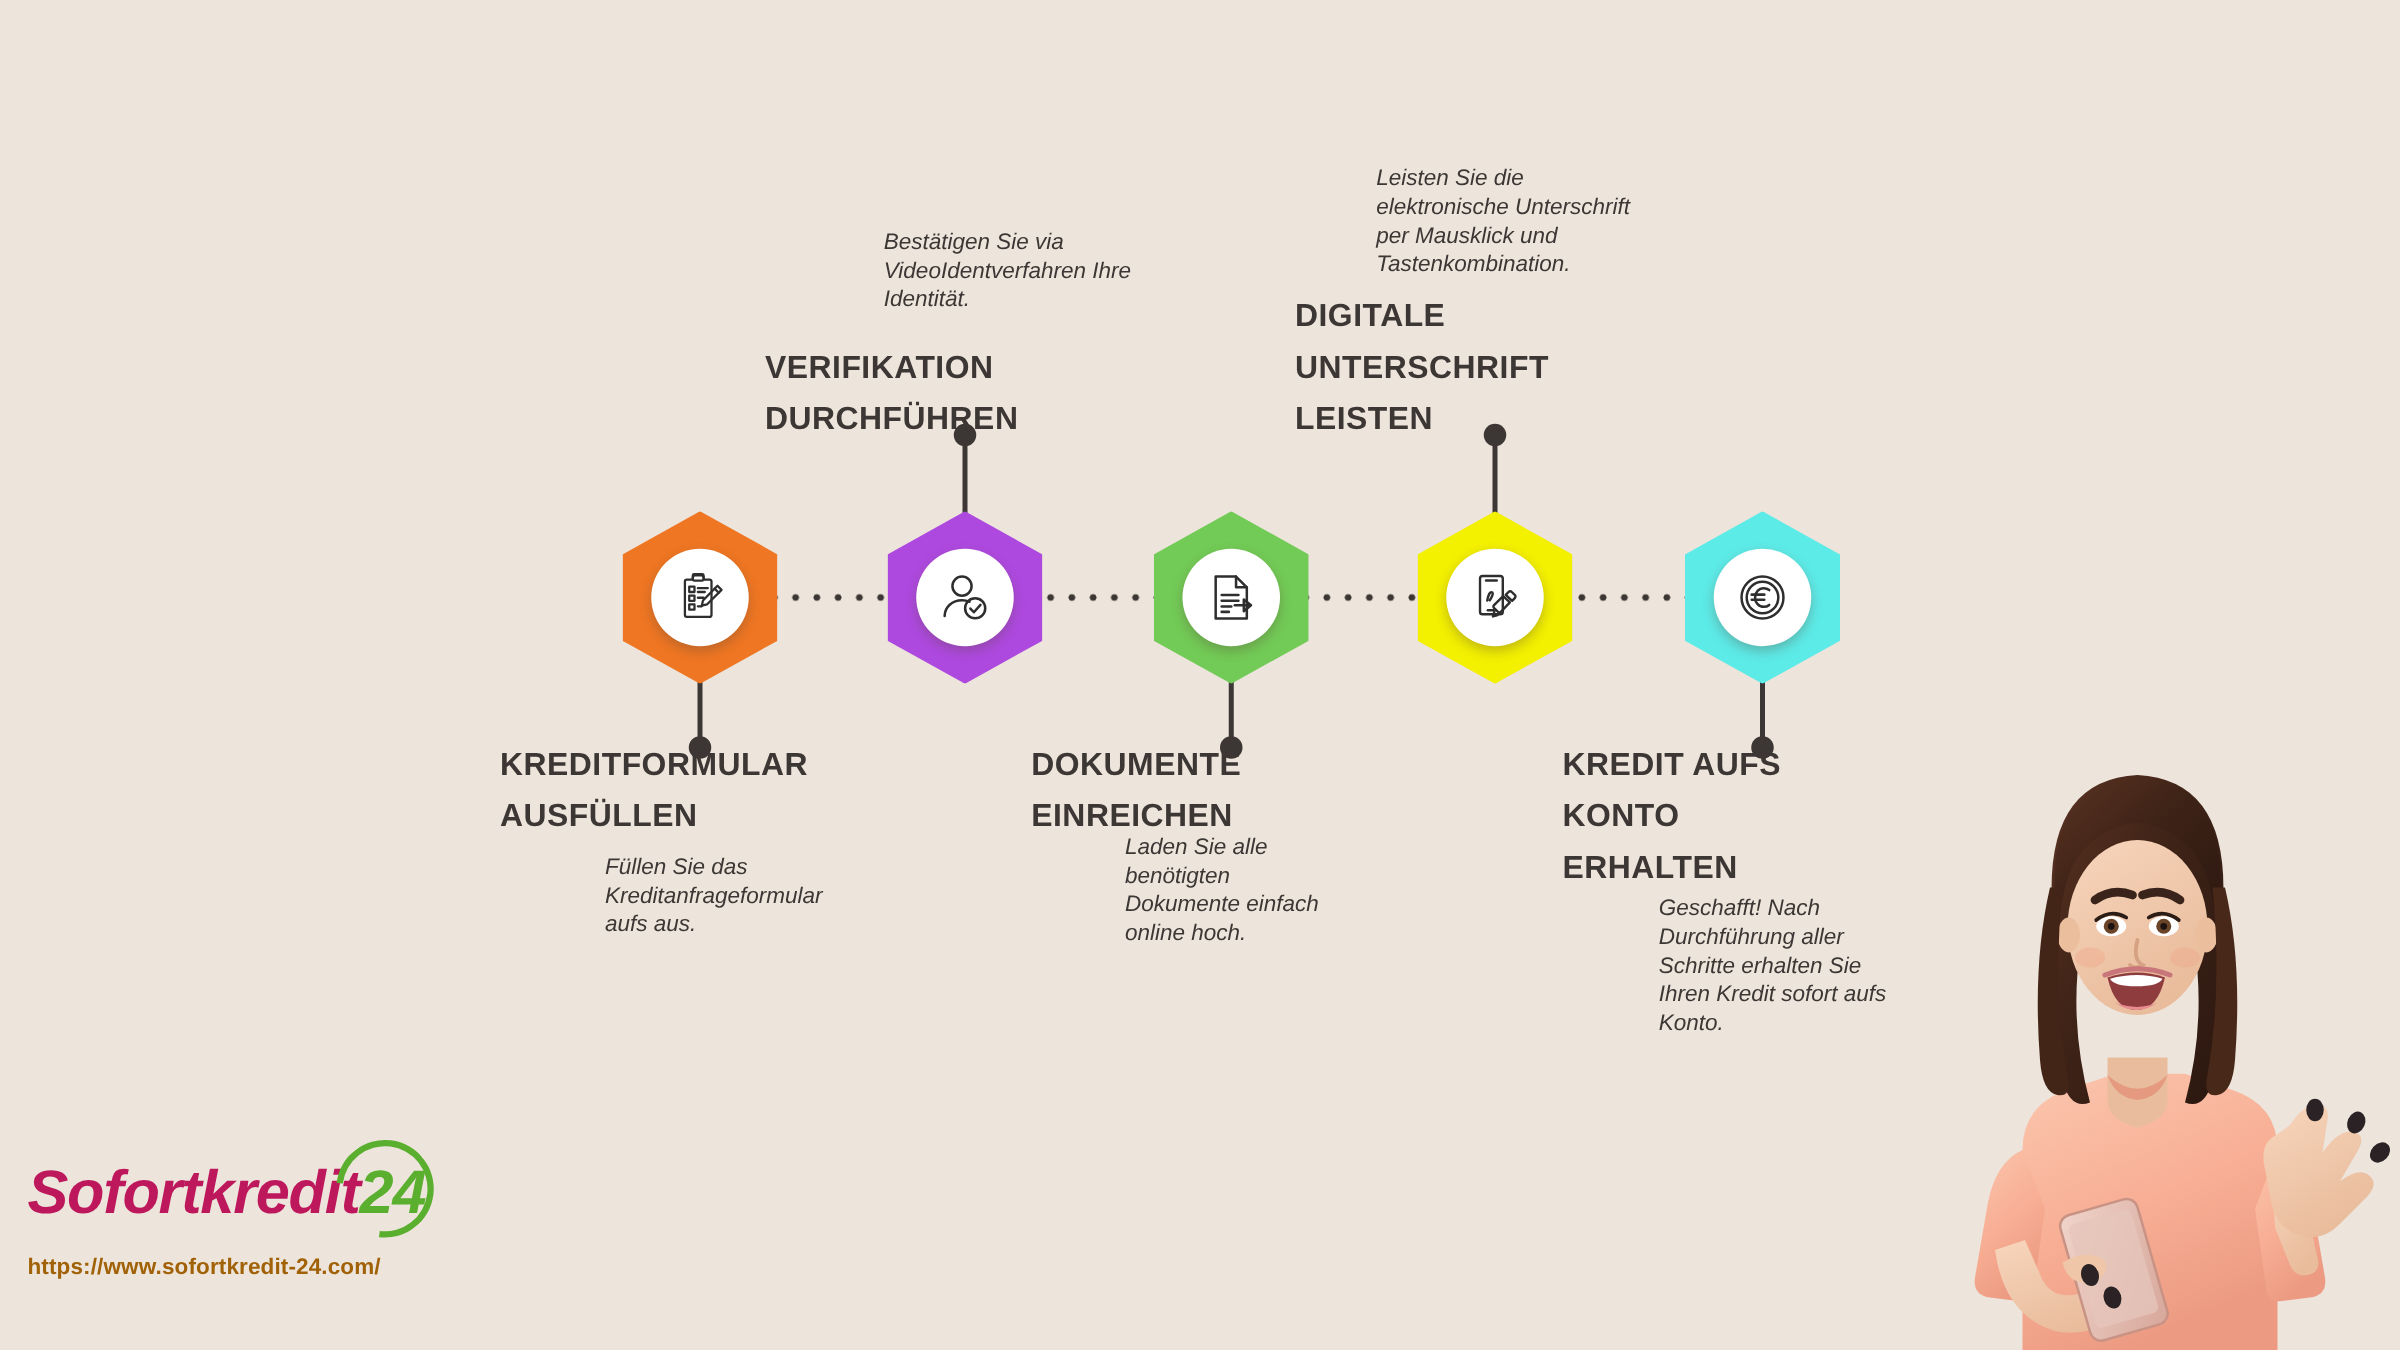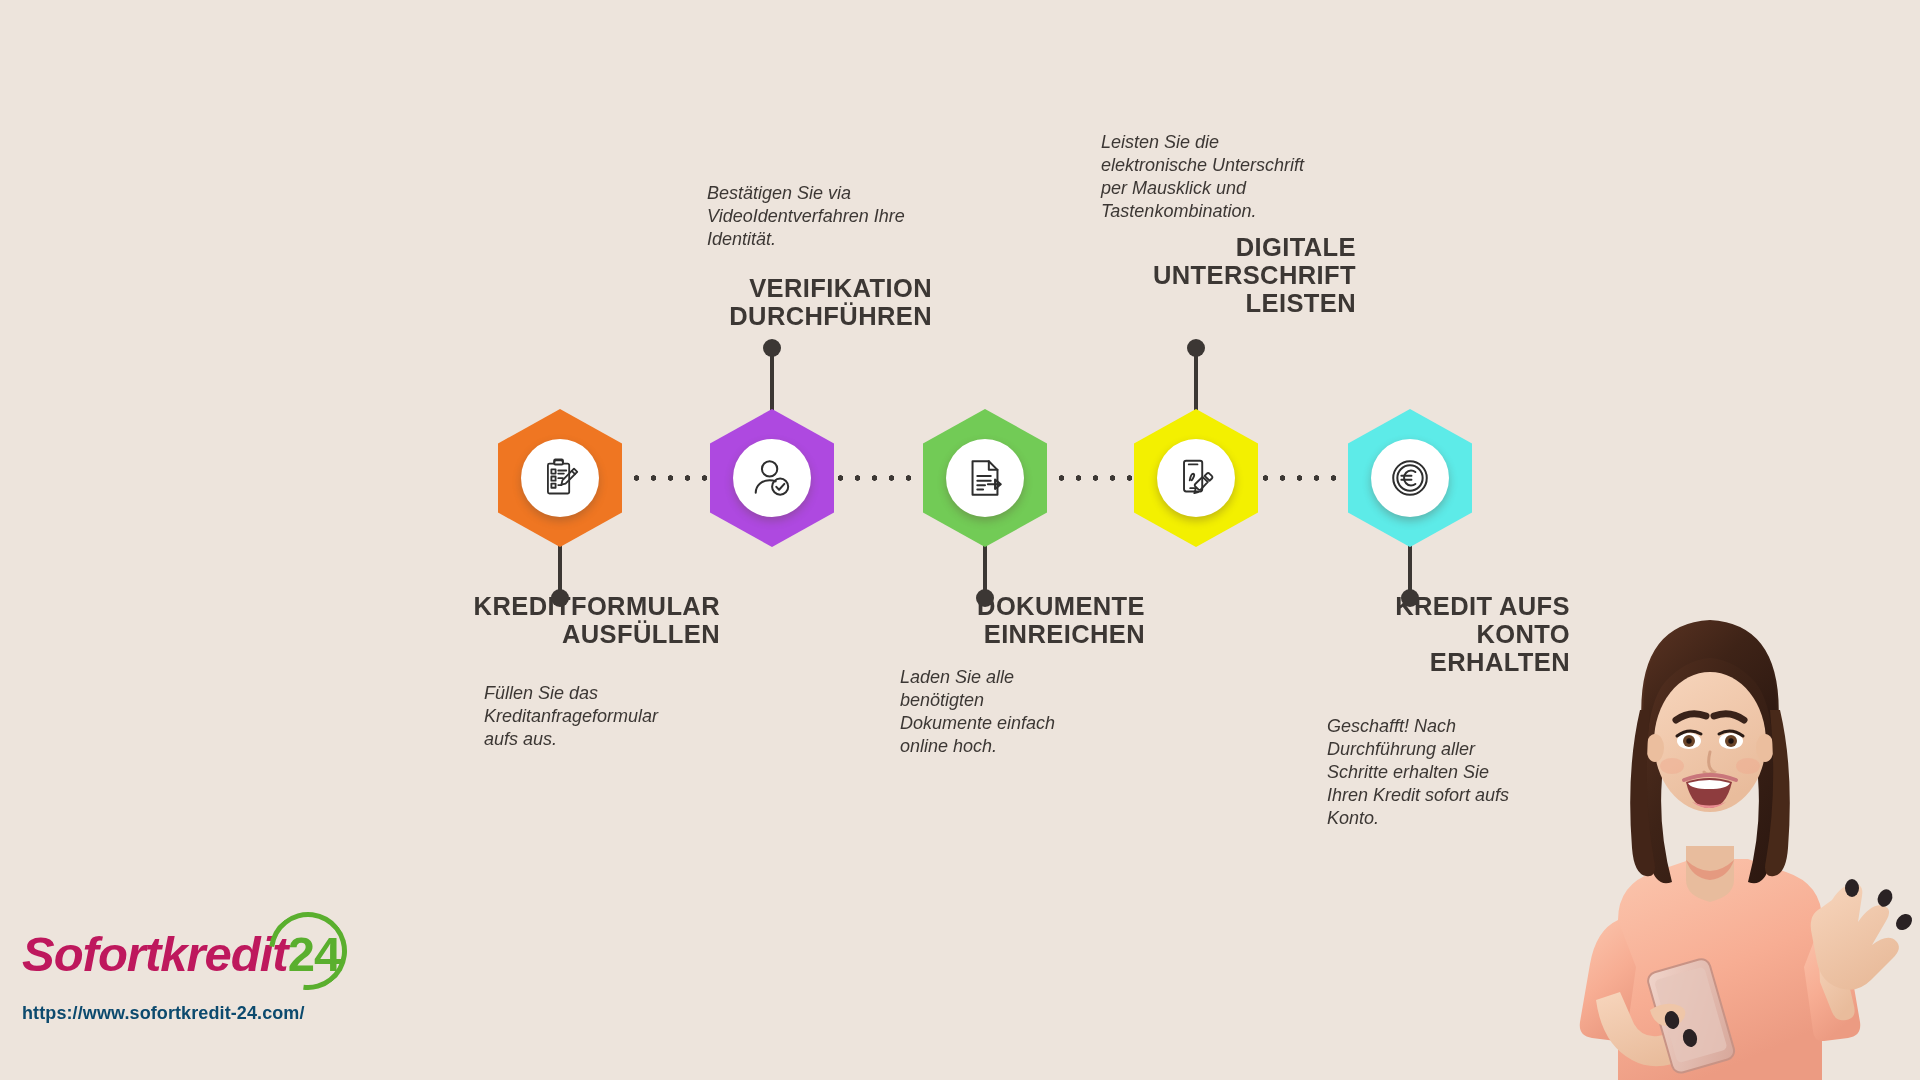--- a/index.html
+++ b/index.html
@@ -64,24 +64,24 @@
   .stem-up   { top:351px; height:62px; }
   .dot-up    { top:339px; }
   .stem-down { top:545px; height:52px; }
   .dot-down  { top:589px; }
 
   
   .title {
     position:absolute;
     font-weight:bold;
     font-size:25.5px;
-    line-height:28px;
+    line-height:41px;
     letter-spacing:0.4px;
     color:#3C3734;
-    text-align:right;
+    text-align:left;
     white-space:pre-line;
   }
   .desc {
     position:absolute;
     font-size:18px;
     line-height:23px;
     color:#3C3734;
     white-space:pre-line;
     font-style:italic;
   }
@@ -98,37 +98,37 @@
   .logo-block { position:absolute; left:22px; top:925px; z-index:6; }
   .logo-mark {
     position:relative;
     font-weight:bold;
     font-size:49px;
     line-height:58px;
     letter-spacing:-1px;
     white-space:nowrap;
   }
   .logo-a { color:#be185d; font-style:italic; }
-  .logo-b { color:#5AAF2E; position:relative; z-index:2; }
+  .logo-b { color:#5AAF2E; font-style:italic; position:relative; z-index:2; }
   .logo-ring {
     position:absolute;
     right:-7px; top:-13px;
     width:78px; height:78px;
     border:5px solid #5AAF2E;
     border-radius:50%;
     border-left-color:transparent;
     transform:rotate(-38deg);
     z-index:1;
   }
   .logo-url {
     margin-top:20px;
     font-weight:bold;
     font-size:18px;
     letter-spacing:0.1px;
-    color:#0c4a6e;
+    color:#a16207;
   }
 
   
   .photo {
     position:absolute;
     right:0; bottom:0;
     width:420px; height:520px;
     z-index:5;
     overflow:hidden;
   }

